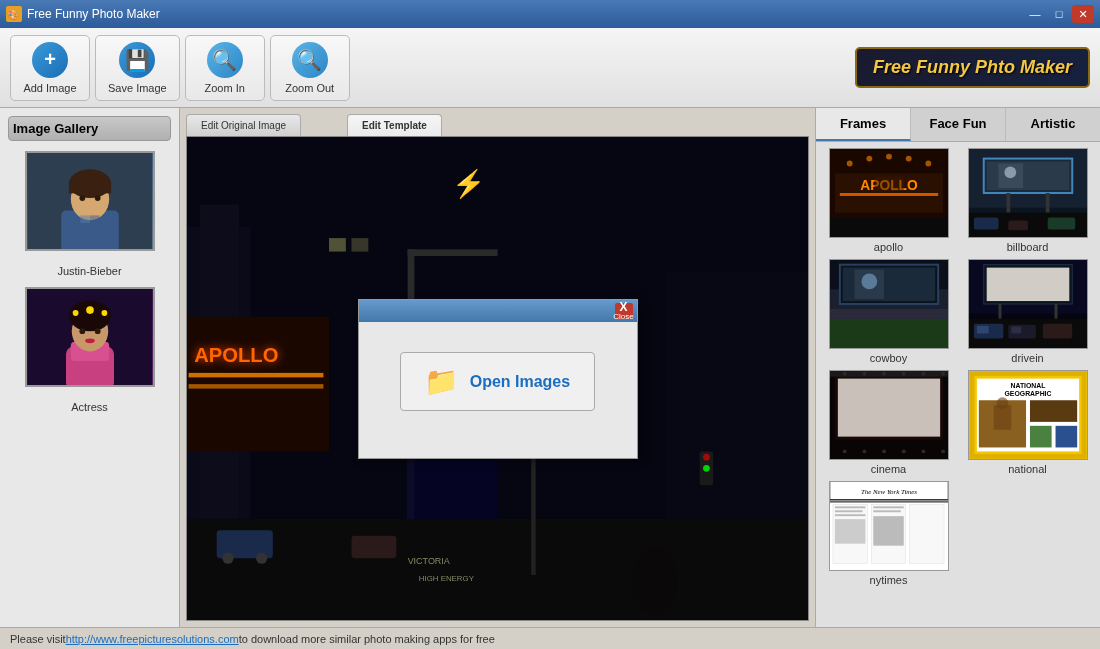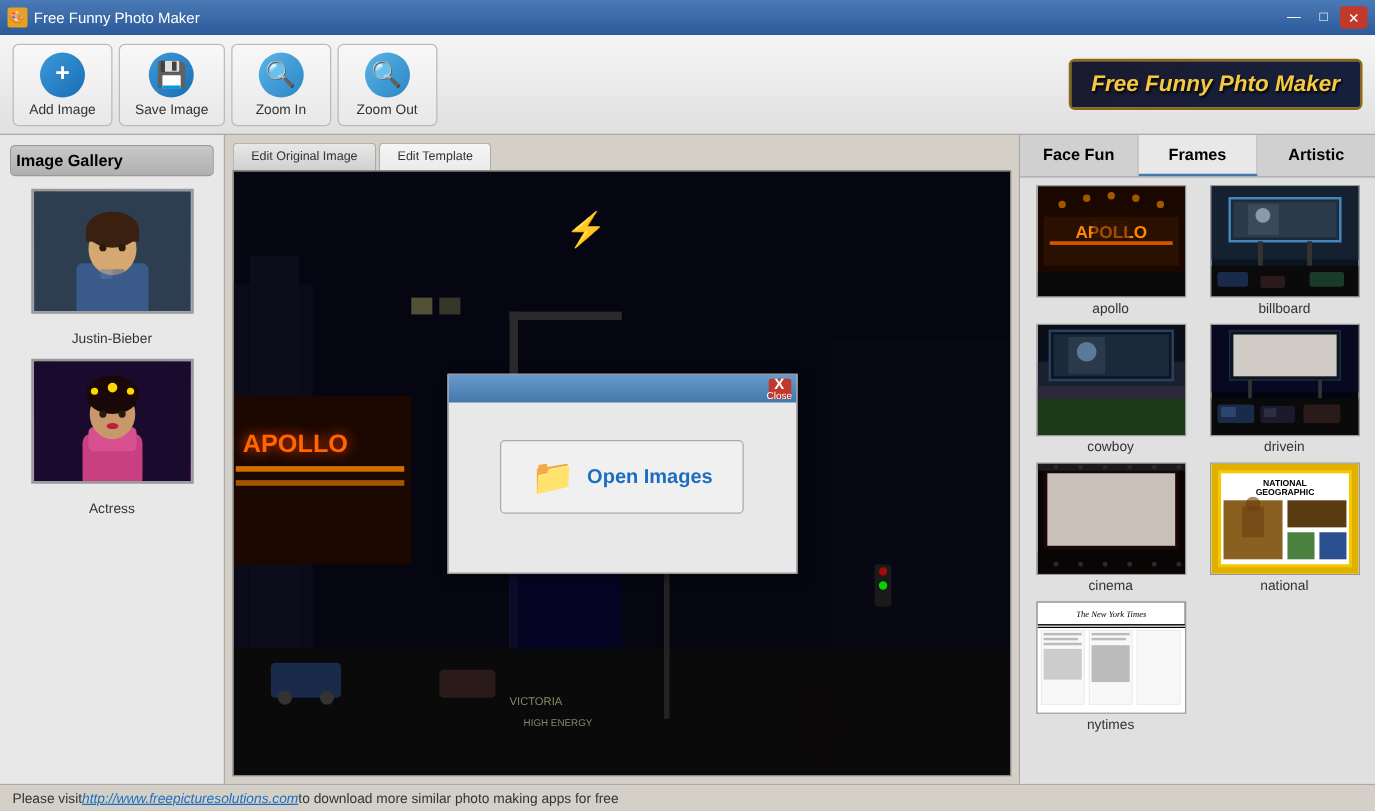--- a/index.html
+++ b/index.html
@@ -134,22 +134,23 @@
       font-size: 10px;
       border: 1px solid #aaa;
       border-bottom: none;
       border-radius: 4px 4px 0 0;
       cursor: pointer;
       background: linear-gradient(to bottom, #e8e8e8, #d0d0d0);
       color: #333;
     }
     .tab.active {
       background: linear-gradient(to bottom, #f5f5f5, #ebebeb);
-      font-weight: normal;
+      font-weight: bold;
       z-index: 1;
+      margin-left: 44px;
     }
     .canvas-area {
       flex: 1;
       background: #b0b0b0;
       border: 1px solid #888;
       margin: 0 6px 6px 6px;
       position: relative;
       overflow: hidden;
     }
 
@@ -278,21 +279,21 @@
     .status-bar {
       background: #d4d0c8;
       border-top: 1px solid #aaa;
       height: 22px;
       display: flex;
       align-items: center;
       padding: 0 10px;
       font-size: 11px;
       color: #333;
     }
-    .status-bar a { color: #1a6dc0; text-decoration: underline; font-style: italic; }
+    .status-bar a { color: #1a6dc0; text-decoration: underline; }
   </style>
 </head>
 <body>
 
 <div class="title-bar">
   <div class="title-bar-left">
     <div class="title-bar-icon">🎨</div>
     <span>Free Funny Photo Maker</span>
   </div>
   <div class="title-bar-buttons">
@@ -450,22 +451,22 @@
               <span>Open Images</span>
             </div>
           </div>
         </div>
       </div>
     </div>
   </div>
 
   <div class="right-panel">
     <div class="right-tabs">
+      <div class="right-tab active">Frames</div>
       <div class="right-tab">Face Fun</div>
-      <div class="right-tab active">Frames</div>
       <div class="right-tab">Artistic</div>
     </div>
 
     <div class="frames-grid">
 
       <div class="frame-item">
         <div class="frame-thumb">
           <svg width="120" height="90" viewBox="0 0 120 90">
             <rect width="120" height="90" fill="#1a0800"></rect>
             <rect x="5" y="25" width="110" height="40" fill="#2a1000"></rect>

